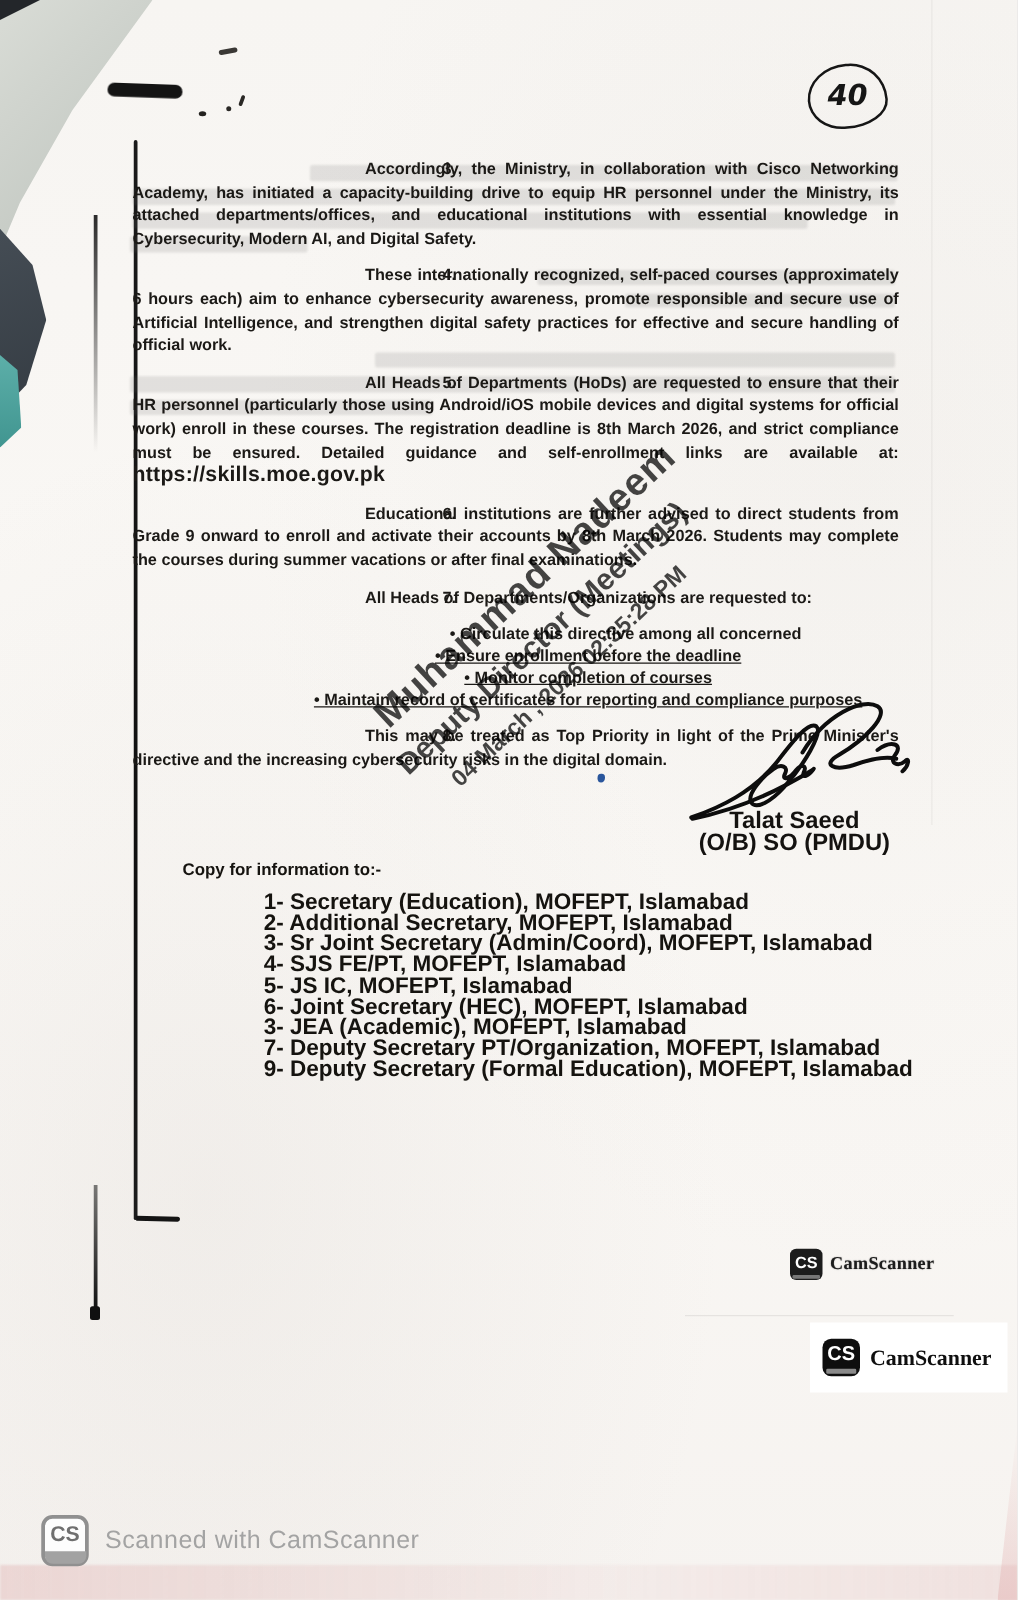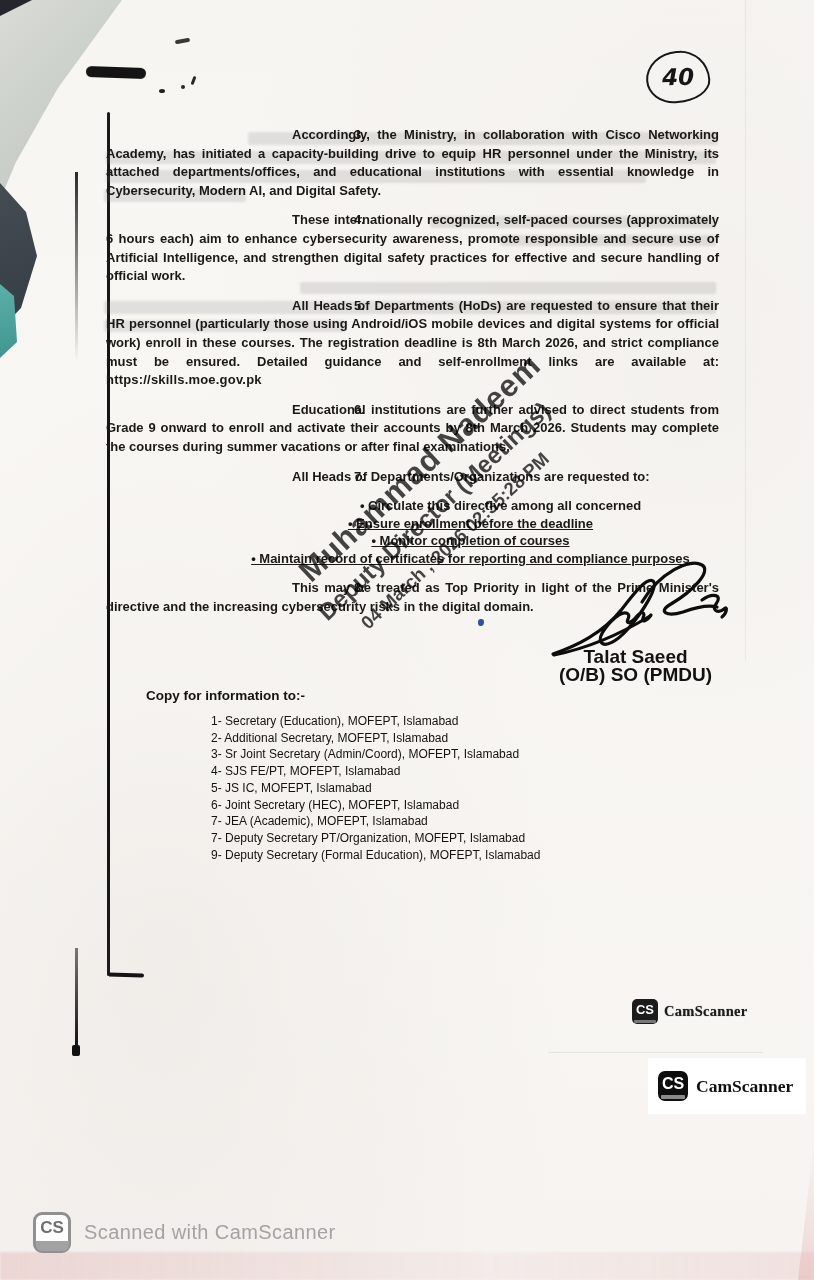--- a/index.html
+++ b/index.html
@@ -55,38 +55,38 @@
   
   .pg-circle { position:absolute; left:646px; top:51px; width:64px; height:52px;
     border:2.6px solid #161616; border-radius:52% 48% 55% 45% / 55% 60% 42% 48%;
     transform:rotate(-4deg); display:flex; align-items:center; justify-content:center; }
   .pg-num { font-family:"DejaVu Sans", sans-serif; font-style:italic; font-size:23px; font-weight:bold; color:#161616; transform:rotate(3deg); }
   
   .doc { position:absolute; left:106px; top:126px; width:613px; z-index:2;
     font-size:13px; font-weight:bold; line-height:18.6px; text-align:justify; color:#1b1916; }
   .doc p.para { margin:0 0 11px; text-indent:124px; }
   .pnum { display:inline-block; width:62px; }
-  .url { font-size:13px; letter-spacing:0.2px; }
+  .url { font-size:17px; letter-spacing:0.2px; }
   .bullets { margin:1px 0 12px; line-height:17.6px; text-align:center; }
   .bullets .b1 { padding-left:176px; }
   .bullets .b2, .bullets .b3, .bullets .b4 { padding-left:116px;text-decoration:underline; }
   
   .stamp { position:absolute; left:232px; top:452px; width:400px; z-index:3;
     transform:rotate(-43deg); color:rgba(28,28,28,0.82); mix-blend-mode:multiply;
     font-weight:bold; pointer-events:none; }
   .stamp .l1 { font-size:31px; letter-spacing:1px; margin-left:58px; }
   .stamp .l2 { font-size:24px; margin:9px 0 0 44px; }
   .stamp .l3 { font-size:18.5px; margin:11px 0 0 68px; }
   
   .sig { position:absolute; left:550px; top:554px; width:188px; height:106px; z-index:2; }
   .signer { position:absolute; left:548px; top:648px; width:175px; text-align:center; z-index:2;
     font-size:19px; font-weight:bold; line-height:17.5px; color:#141210; }
   
   .copy-head { position:absolute; left:146px; top:688px; font-size:13.5px; font-weight:bold; color:#15130f; z-index:2; }
-  .copy-list { position:absolute; left:211px; top:713px; font-size:12px; font-weight:normal; line-height:16.7px; color:#15130f; z-index:2; }
+  .copy-list { position:absolute; left:211px; top:713px; font-size:18px; font-weight:bold; line-height:16.7px; color:#15130f; z-index:2; }
   .logo-small { position:absolute; left:632px; top:999px; display:flex; align-items:center; gap:6px; z-index:2; filter:blur(0.3px); }
   .logo-small .icon { width:26px; height:25px; background:#1c1c1c; border-radius:5px; position:relative;
     color:#fff; font-size:13px; font-weight:bold; text-align:center; line-height:21px; }
   .logo-small .icon .strip { position:absolute; left:2px; right:2px; bottom:1.5px; height:3px; background:#777; border-radius:1px; }
   .logo-small .word { font-family:"Liberation Serif", serif; font-weight:bold; font-size:14.5px; color:#1c1c1c;
     text-shadow:0 0 1px rgba(0,0,0,0.5); letter-spacing:0.3px; }
   .patch { position:absolute; left:648px; top:1058px; width:158px; height:56px; background:#ffffff; z-index:2; }
   .logo-big { position:absolute; left:10px; top:13px; display:flex; align-items:center; gap:8px; }
   .logo-big .icon { width:30px; height:30px; background:#0e0e0e; border-radius:7px; position:relative;
     color:#fff; font-size:16px; font-weight:bold; text-align:center; line-height:25px; }
@@ -186,21 +186,21 @@
   </div>
 
   <div class="copy-head">Copy for information to:-</div>
   <div class="copy-list">
     <div>1- Secretary (Education), MOFEPT, Islamabad</div>
     <div>2- Additional Secretary, MOFEPT, Islamabad</div>
     <div>3- Sr Joint Secretary (Admin/Coord), MOFEPT, Islamabad</div>
     <div>4- SJS FE/PT, MOFEPT, Islamabad</div>
     <div>5- JS IC, MOFEPT, Islamabad</div>
     <div>6- Joint Secretary (HEC), MOFEPT, Islamabad</div>
-    <div>7- JEA (Academic), MOFEPT, Islamabad</div>
+    <div>3- JEA (Academic), MOFEPT, Islamabad</div>
     <div>7- Deputy Secretary PT/Organization, MOFEPT, Islamabad</div>
     <div>9- Deputy Secretary (Formal Education), MOFEPT, Islamabad</div>
   </div>
 
   <div class="logo-small">
     <div class="icon"><span>CS</span><div class="strip"></div></div>
     <div class="word">CamScanner</div>
   </div>
 
   <div class="patch">

